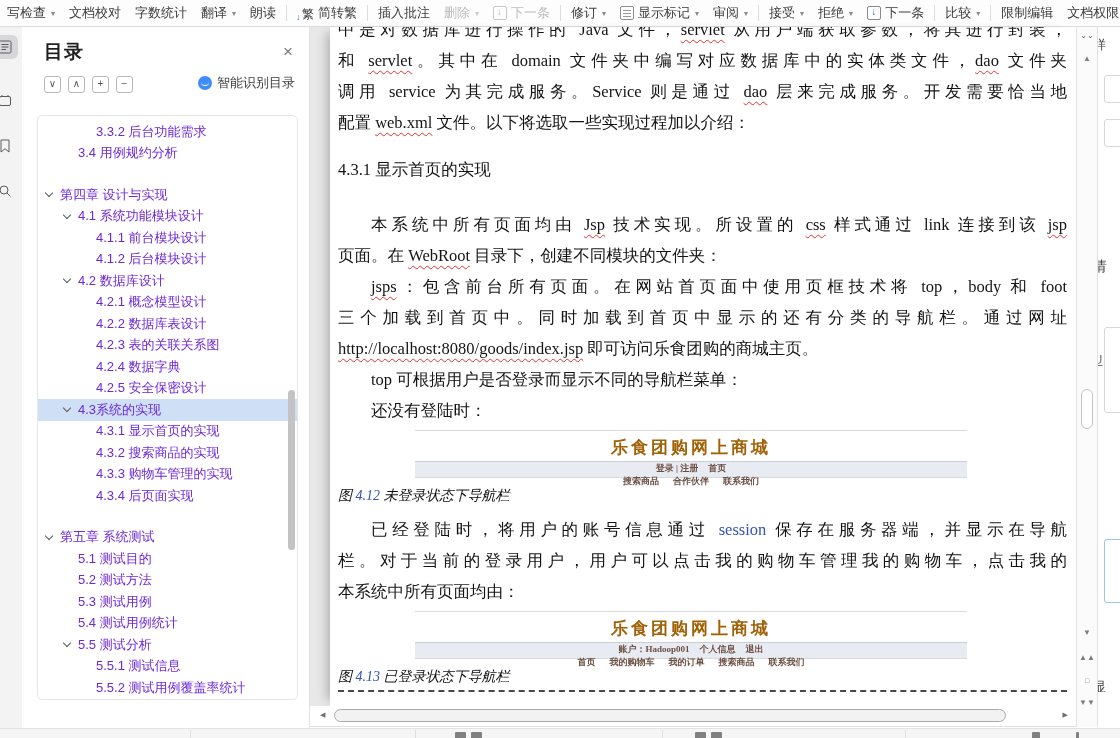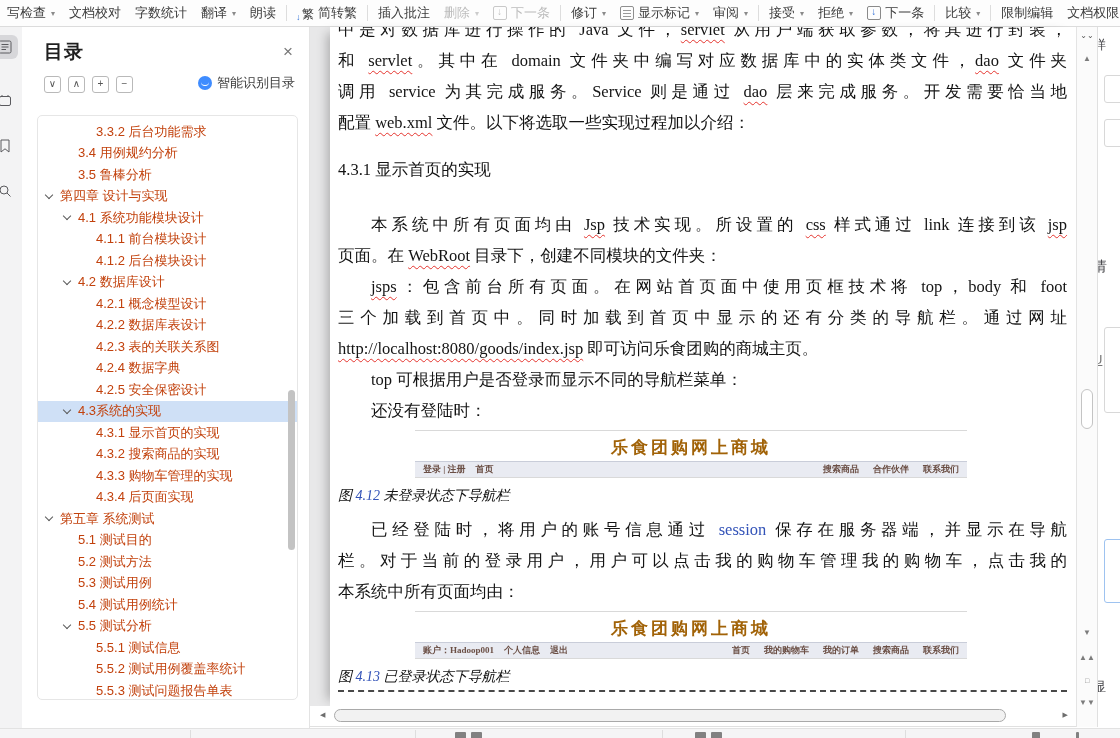--- a/index.html
+++ b/index.html
@@ -45,23 +45,23 @@
   .toc-close { font-size:17px; color:#777; cursor:default; line-height:14px; }
   .toc-tools { position:absolute; left:22px; right:14px; top:46px; height:20px; display:flex; align-items:center; }
   .toc-btn { width:17px; height:17px; border:1px solid #b9b9b9; border-radius:3px; background:#fff;
     color:#555; font-size:10px; line-height:14px; text-align:center; margin-right:7px; font-family:inherit; }
   .smart { margin-left:auto; display:flex; align-items:center; gap:5px; font-size:13px; color:#3c3c3c; }
   .smart-ico { width:14px; height:14px; border-radius:50%; background:var(--accent,#3f8cff); position:relative; }
   .smart-ico::before { content:""; position:absolute; left:3px; top:5px; width:8px; height:4px;
     border-bottom:1.5px solid #fff; border-radius:0 0 6px 6px; }
   .toc-tree { position:absolute; left:15px; right:11px; top:88px; bottom:28px;
     border:1px solid #e6e6e6; border-radius:5px; overflow:hidden; padding-top:5px; }
-  .toc-row { height:21.5px; display:flex; align-items:center; font-size:13px; color:#c2410c;
+  .toc-row { height:21.5px; display:flex; align-items:center; font-size:13px; color:#6d28d9;
     cursor:default; overflow:hidden; white-space:nowrap; }
-  .toc-row.lvl1 { padding-left:8px; }
+  .toc-row.lvl1 { padding-left:8px;margin-top:20px; }
   .toc-row.lvl2 { padding-left:26px; }
   .toc-row.lvl3 { padding-left:58px; }
   .toc-row.selected { background:var(--sel,#cfe0f6); }
   .chev { flex:0 0 auto; width:6px; height:6px; border-right:1.4px solid #5a5a5a; border-bottom:1.4px solid #5a5a5a;
     transform:rotate(45deg); margin:-3px 8px 0 0; }
   .chev-space { flex:0 0 14px; }
   .tree-thumb { position:absolute; right:2px; top:274px; width:7px; height:160px; background:#c3c3c3; border-radius:4px; }
 
   
   #main { position:absolute; left:310px; top:27px; width:766px; height:679px; background:#e8e8e9; }
@@ -74,21 +74,21 @@
   .doc-line.ind { padding-left:33px; }
   .doc-heading { line-height:31px; margin:16px 0 24px 0; }
   .sp { text-decoration:underline wavy var(--sp,#e5342e) 1px; text-underline-offset:4px; text-decoration-skip-ink:none; }
   .ref { color:var(--ref,#3353b8); }
   .mt6 { margin-top:6px; } .mt8 { margin-top:8px; }
   .figure { width:552px; margin:4px 0 0 77px; border-top:1px solid #d9d9d9; border-bottom:1px solid #d9d9d9; }
   .fig-title { height:30px; line-height:33px; text-align:center; font-weight:bold; font-size:17px;
     color:#a16207; letter-spacing:3px; }
   .fig-nav { height:16px; background:var(--navbg,#e9ebf2); border-top:1px solid #c9cdd9;
     display:flex; justify-content:space-between; align-items:center; padding:0 8px;
-    font-size:9px; font-weight:bold; color:#6b4f45; }
+    font-size:9px; font-weight:bold; color:#6b4f45;flex-direction:column; }
   .fig-nav .grp { display:flex; gap:14px; }
   .fig-nav .grp.l { gap:10px; }
   .doc-caption { margin-top:6px; font-size:14px; line-height:24px; color:#111;font-style:italic; }
   .doc-rule { margin-top:1px; border-top:2px dashed #484848; height:0; }
 
   
   #h-scroll { position:absolute; left:310px; top:706px; width:766px; height:21px; background:#fff;
     border-bottom:1px solid #e0e0e0; }
   .hs-arrow { position:absolute; top:5px; font-size:7px; color:#6e6e6e; }
   .hs-thumb { position:absolute; left:24px; top:3px; width:672px; height:13px; border:1px solid #a9a9a9;
@@ -236,24 +236,20 @@
       </span>
     </div>
     <div class="toc-tree">
       <div id="toc-rows">
           <div class="toc-row lvl3">
             <span class="toc-lbl">3.3.2 后台功能需求</span>
           </div>
           <div class="toc-row lvl2">
             <span class="chev-space"></span>
             <span class="toc-lbl">3.4 用例规约分析</span>
-          </div>
-          <div class="toc-row lvl2">
-            <span class="chev-space"></span>
-            <span class="toc-lbl">3.5 鲁棒分析</span>
           </div>
           <div class="toc-row lvl1">
             <span class="chev"></span>
             <span class="toc-lbl">第四章 设计与实现</span>
           </div>
           <div class="toc-row lvl2">
             <span class="chev"></span>
             <span class="toc-lbl">4.1 系统功能模块设计</span>
           </div>
           <div class="toc-row lvl3">

